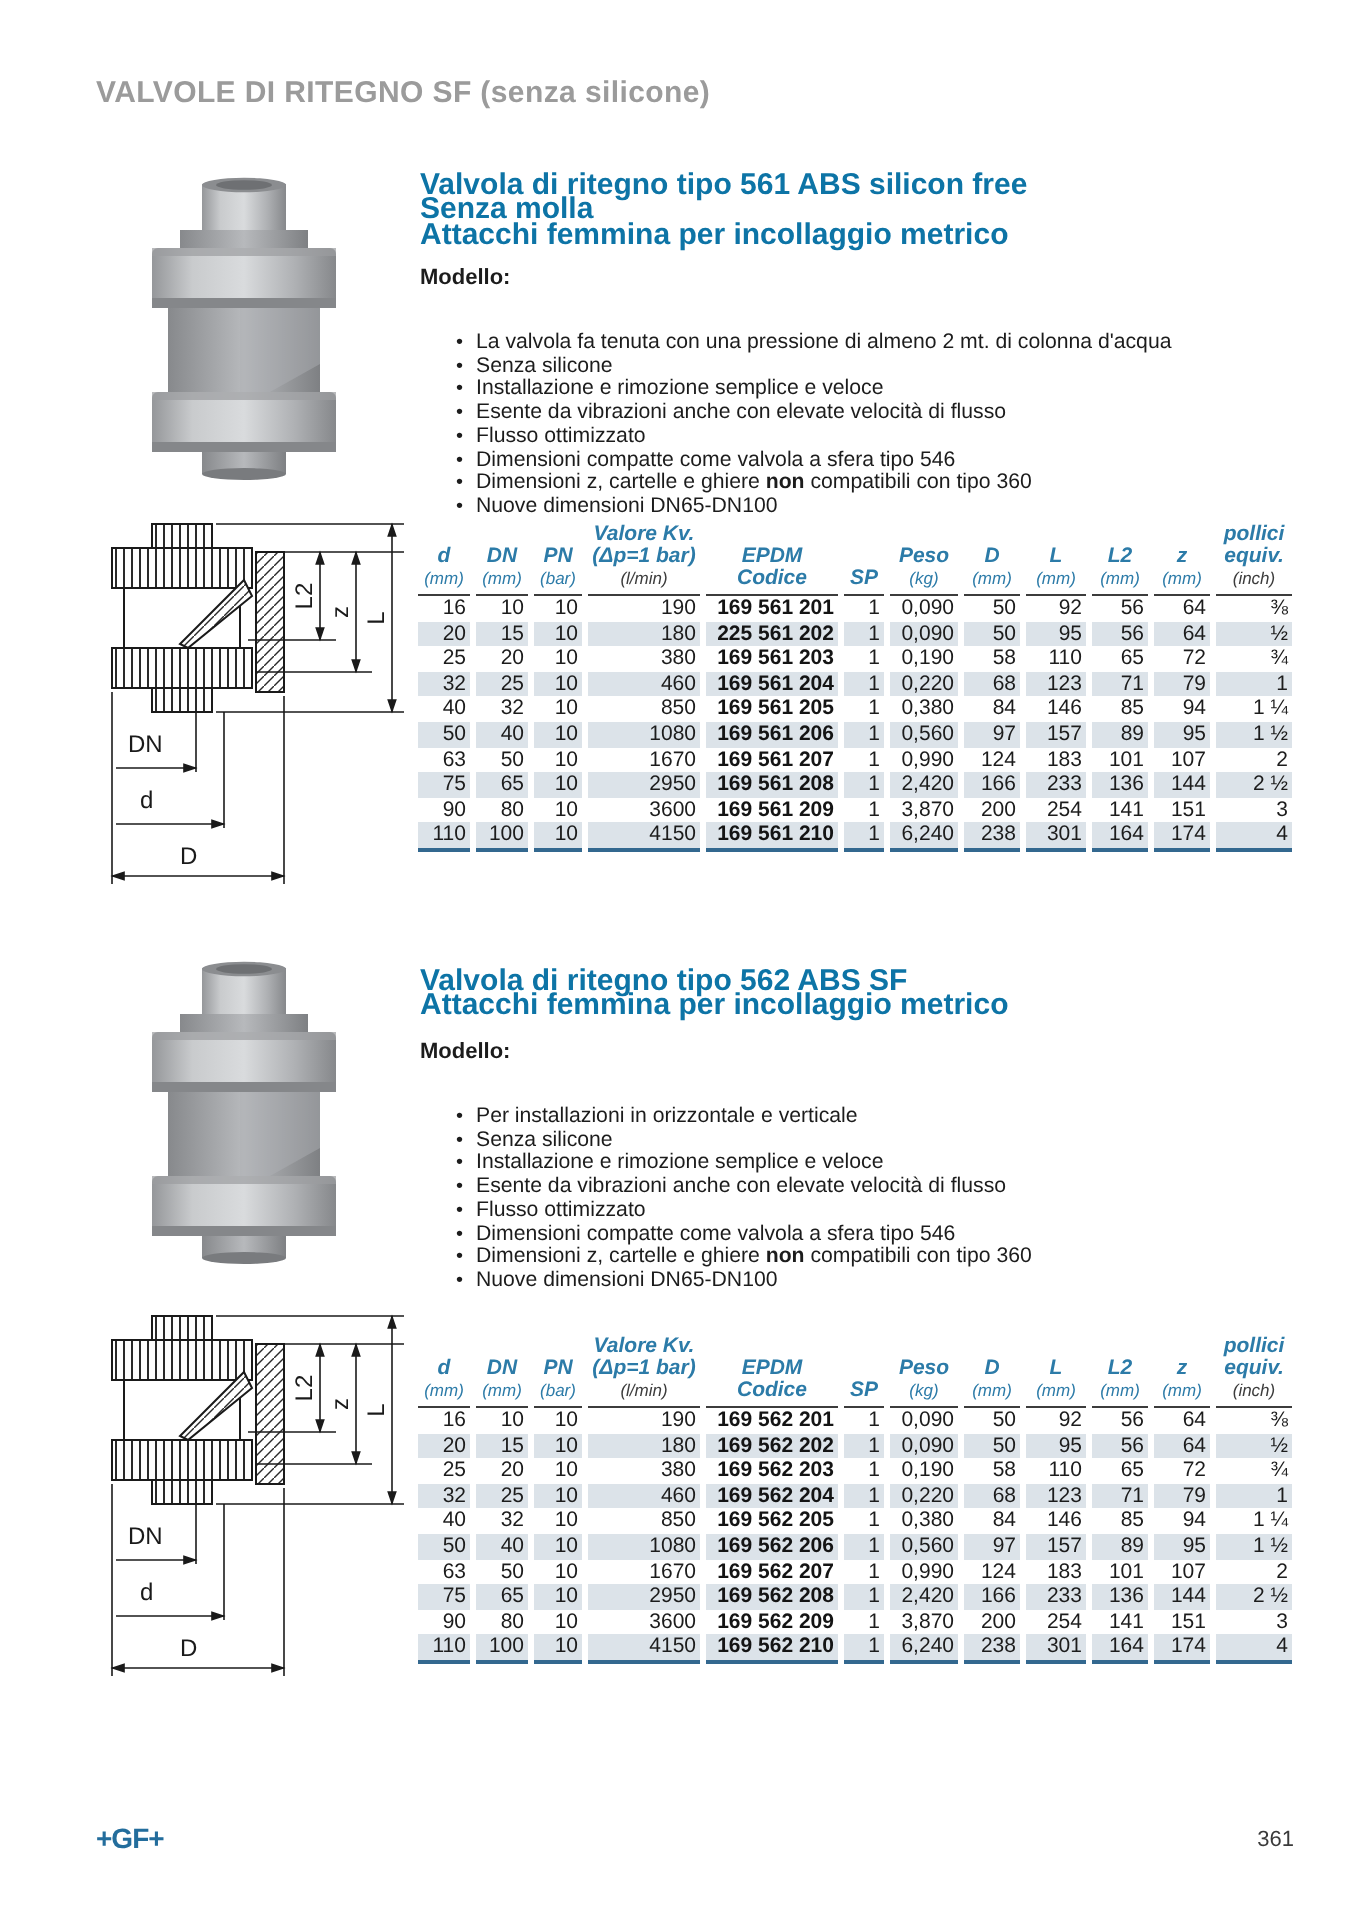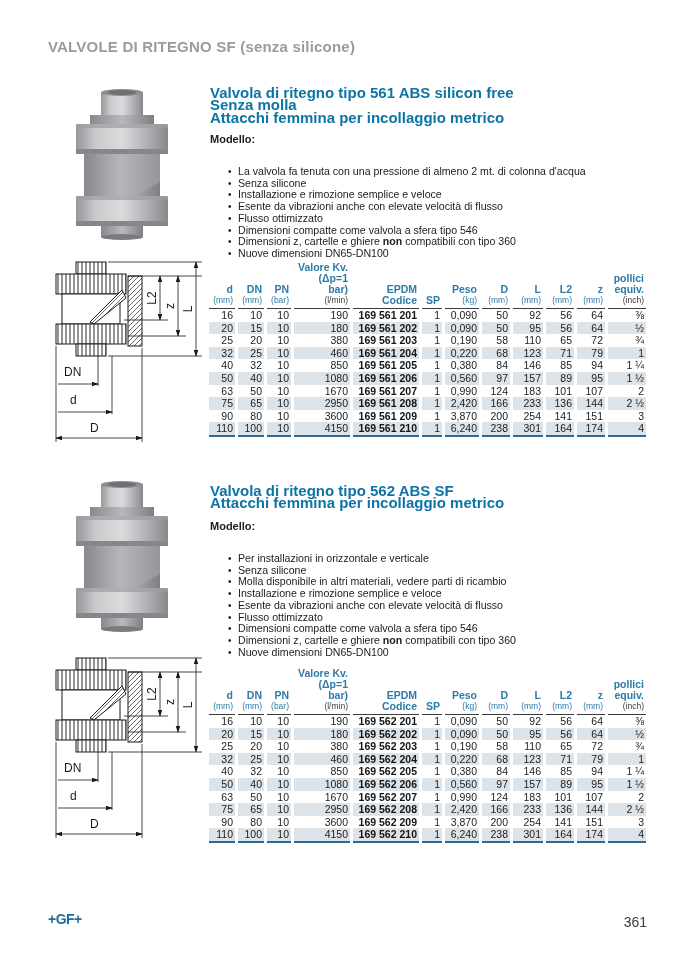--- a/index.html
+++ b/index.html
@@ -30,36 +30,36 @@
   .bullets-2{top:536px;}
   ul.bullets li{padding-left:11px;position:relative;}
   ul.bullets li::before{content:"•";position:absolute;left:1px;top:0;font-size:10px;}
   table.spec{
     position:absolute;left:206px;border-collapse:separate;border-spacing:3px 0;
     table-layout:fixed;font-size:10.5px;color:#1c1c1c;
   }
   .table-1{top:262px;}
   .table-2{top:668px;}
   table.spec th{
-    vertical-align:bottom;text-align:right;padding:0 2px 2px 2px;
+    vertical-align:bottom;text-align:center;padding:0 2px 2px 2px;
     border-bottom:1px solid var(--rule-dark,#3c3c3c);
-    color:var(--thead-blue,#2c7ba8);font-weight:bold;line-height:11px;font-size:10.5px;
+    color:var(--thead-blue,#2c7ba8);font-weight:bold;line-height:11px;font-size:10.5px;font-style:italic;
   }
   table.spec th .h2{font-size:8.5px;font-weight:normal;color:var(--thead-blue,#2c7ba8);}
   table.spec th .h3{font-size:8.5px;font-weight:normal;color:#3c3c3c;}
   table.spec td{
     text-align:right;padding:0 2px;height:12.6px;line-height:12.6px;
     white-space:nowrap;font-size:10.5px;
   }
   table.spec tr.shade td{background:var(--row-shade,#dce3e9);}
   table.spec tr.last td{border-bottom:2px solid var(--rule-blue,#33688f);}
   table.spec td.code{font-weight:bold;color:#141414;}
   .footer-logo{position:absolute;left:48px;top:911px;font-size:14px;font-weight:bold;
     color:var(--logo-blue,#236d9c);letter-spacing:-.5px;}
-  .page-number{position:absolute;right:30px;top:914px;font-size:14px;color:#3a3a3a;}
+  .page-number{position:absolute;right:30px;top:914px;font-size:11px;color:#3a3a3a;}
   svg text{font-family:"Liberation Sans",sans-serif;}
 </style>
 </head>
 <body>
 
 <svg width="0" height="0" style="position:absolute" aria-hidden="true">
   <defs>
     <linearGradient id="gMetal" x1="0" y1="0" x2="1" y2="0">
       <stop offset="0" stop-color="#95979a"></stop>
         <stop offset="0.22" stop-color="#c9cbcd"></stop>
@@ -252,21 +252,21 @@
           <td>92</td>
           <td>56</td>
           <td>64</td>
           <td>⅜</td>
         </tr>
         <tr class="shade">
           <td>20</td>
           <td>15</td>
           <td>10</td>
           <td>180</td>
-          <td class="code">169 561 202</td>
+          <td class="code">225 561 202</td>
           <td>1</td>
           <td>0,090</td>
           <td>50</td>
           <td>95</td>
           <td>56</td>
           <td>64</td>
           <td>½</td>
         </tr>
         <tr>
           <td>25</td>
@@ -388,21 +388,20 @@
     </svg>
 
   <div class="sec-heading heading-2">
       <div>Valvola di ritegno tipo 562 ABS SF</div>
       <div>Attacchi femmina per incollaggio metrico</div>
     </div>
   <div class="modello modello-2">Modello:</div>
   <ul class="bullets bullets-2">
       <li>Per installazioni in orizzontale e verticale</li>
       <li>Senza silicone</li>
-      <li>Molla disponibile in altri materiali, vedere parti di ricambio</li>
       <li>Installazione e rimozione semplice e veloce</li>
       <li>Esente da vibrazioni anche con elevate velocità di flusso</li>
       <li>Flusso ottimizzato</li>
       <li>Dimensioni compatte come valvola a sfera tipo 546</li>
       <li>Dimensioni z, cartelle e ghiere <b>non</b> compatibili con tipo 360</li>
       <li>Nuove dimensioni DN65-DN100</li>
     </ul>
 
   <svg class="tech-drawing drawing-2" viewBox="0 0 172 188">
       <use href="#drw"></use>

